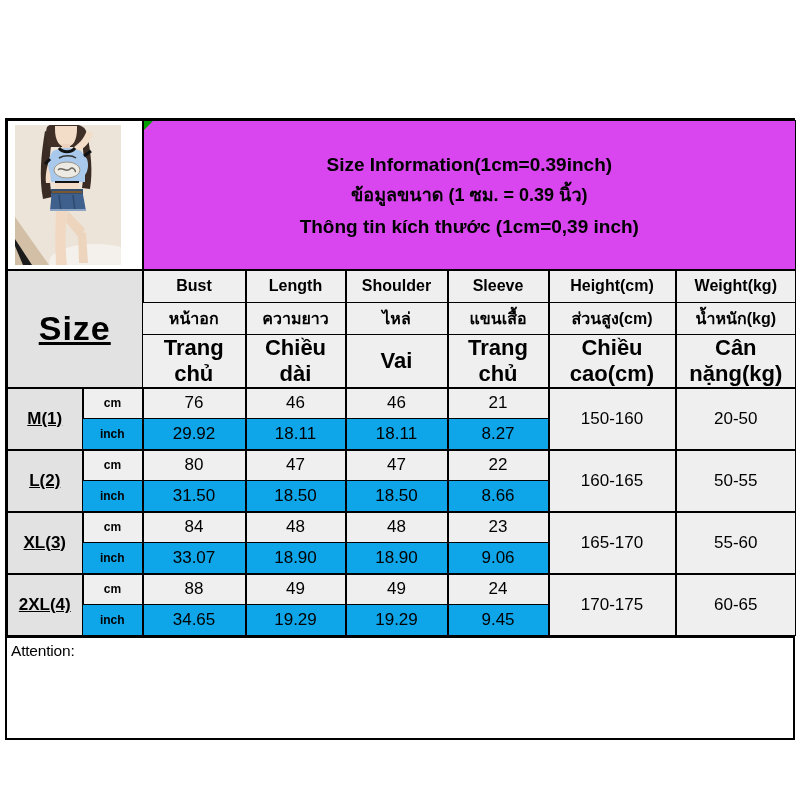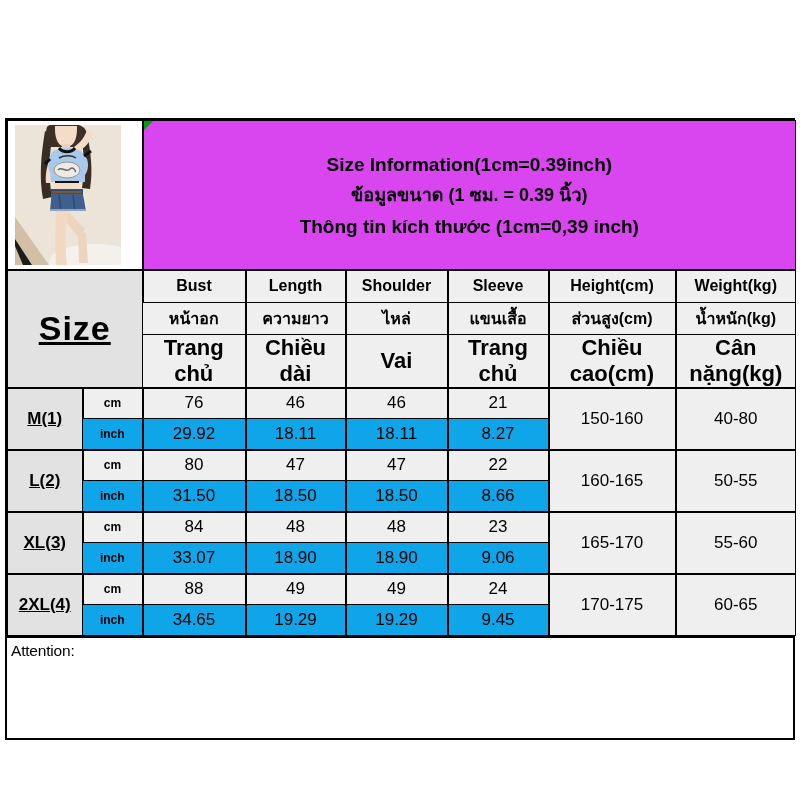--- a/index.html
+++ b/index.html
@@ -127,21 +127,21 @@
     </tr>
 
     <tr class="r-data sep">
       <td rowspan="2" class="bg-dark size-name">M(1)</td>
       <td class="bg-gray unit">cm</td>
       <td class="bg-gray val">76</td>
       <td class="bg-gray val">46</td>
       <td class="bg-gray val">46</td>
       <td class="bg-gray val">21</td>
       <td rowspan="2" class="bg-gray val">150-160</td>
-      <td rowspan="2" class="bg-gray val">40-80</td>
+      <td rowspan="2" class="bg-gray val">20-50</td>
     </tr>
     <tr class="r-data">
       <td class="bg-white unit">inch</td>
       <td class="bg-white val">29.92</td>
       <td class="bg-white val">18.11</td>
       <td class="bg-white val">18.11</td>
       <td class="bg-white val">8.27</td>
     </tr>
 
     <tr class="r-data sep">

